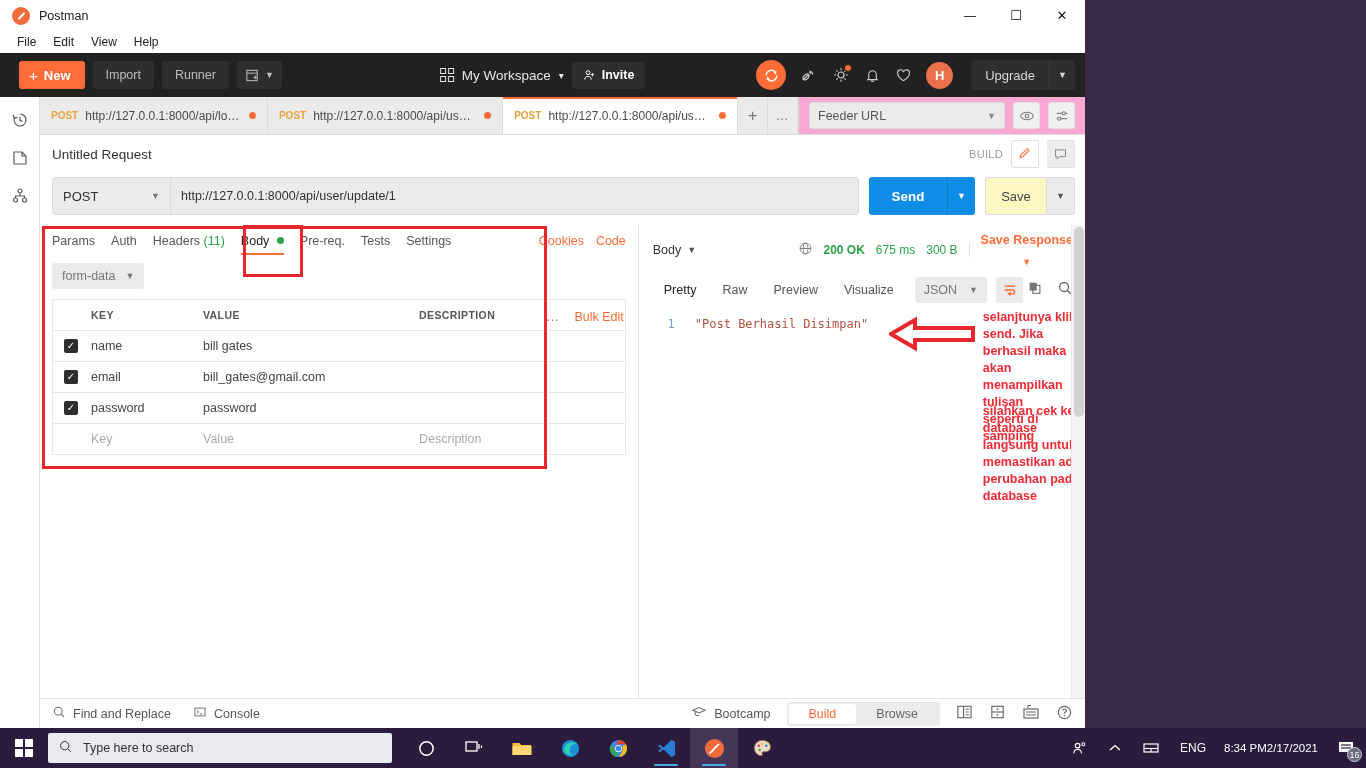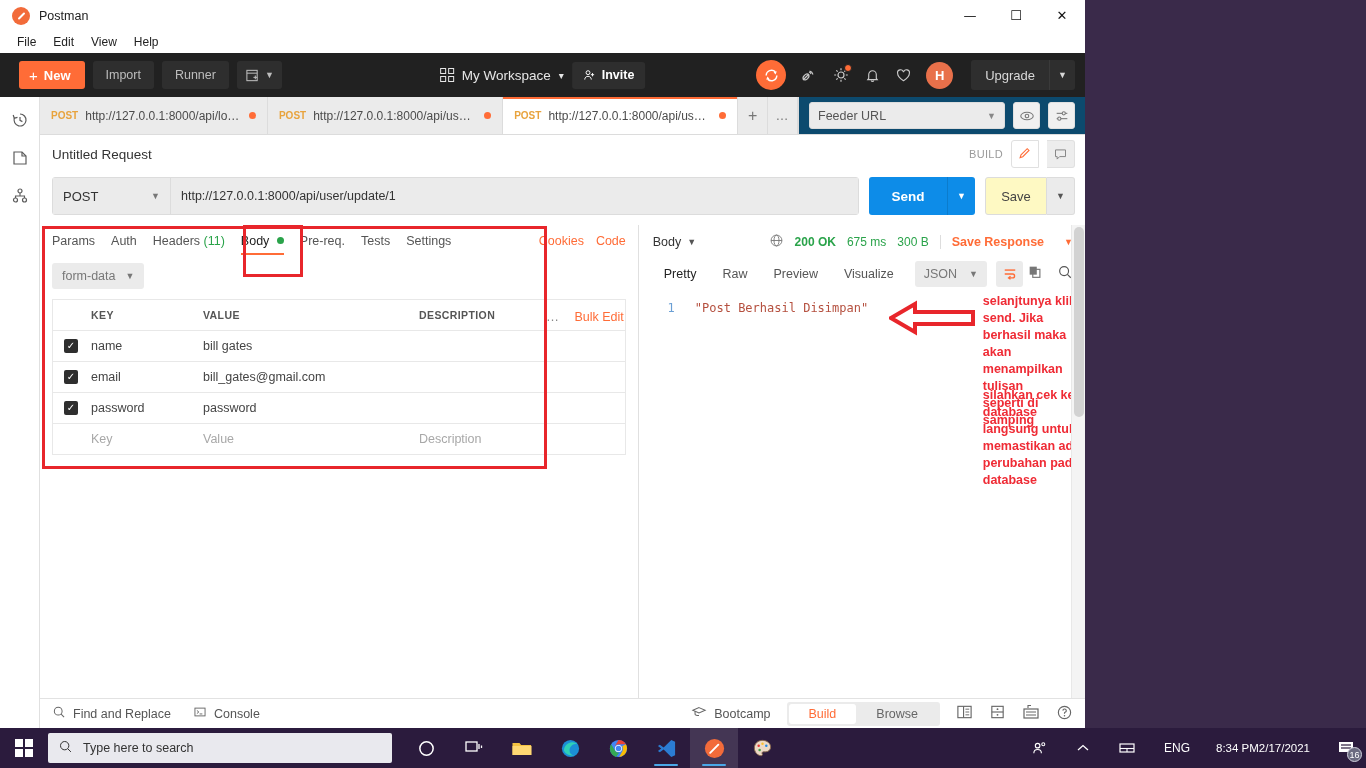--- a/index.html
+++ b/index.html
@@ -152,21 +152,21 @@
   .dot-unsaved {
     width: 7px; height: 7px; border-radius: 50%; background: #ff6c37; flex-shrink: 0;
   }
   .tab-plus, .tab-more {
     width: 30px; display: flex; align-items: center; justify-content: center;
     color: #777; font-size: 16px; border-right: 1px solid #dcdcdc;
   }
   .tab-more { font-size: 13px; letter-spacing: 1px; }
   .tabstrip-right {
     margin-left: auto; display: flex; align-items: center; gap: 8px;
-    padding: 0 10px; background: #0c4a6e; border-left: 1px solid #dcdcdc;
+    padding: 0 10px; background: #f9a8d4; border-left: 1px solid #dcdcdc;
   }
   .env-select {
     width: 196px; height: 27px; background: #ebebeb; border: 1px solid #dcdcdc;
     border-radius: 3px; display: flex; align-items: center;
     padding: 0 8px; font-size: 12.5px; color: #555;
   }
   .env-select .caret { margin-left: auto; font-size: 9px; color: #888; }
   .sq-btn {
     width: 27px; height: 27px; background: #f0f0f0; border: 1px solid #e0e0e0;
     border-radius: 3px; display: flex; align-items: center; justify-content: center;
@@ -287,21 +287,21 @@
 
   
   .resp-head {
     display: flex; align-items: center; padding: 8px 12px 6px 14px; flex-shrink: 0;
   }
   .resp-body-sel { font-size: 12.5px; color: #333; display: flex; align-items: center; gap: 6px; }
   .resp-stats { margin-left: auto; display: flex; align-items: center; gap: 11px; font-size: 12px; }
   .stat-ok { color: #2aa34a; font-weight: bold; }
   .stat { color: #2aa34a; }
   .divider-v { width: 1px; height: 14px; background: #ddd; }
-  .save-resp { color: #ff6c37; font-weight: bold; font-size: 12.5px; display:flex; align-items:center; gap:20px;}
+  .save-resp { color: #ff6c37; font-weight: bold; font-size: 12.5px; display:flex; align-items:center; gap:10px;flex-direction:column;}
 
   .resp-tabs { display: flex; align-items: center; padding: 4px 12px 6px 14px; gap: 4px; flex-shrink: 0;}
   .rtab2 { font-size: 12.5px; color: #555; padding: 5px 11px; border-radius: 3px; }
   .rtab2.active { color: #222; }
   .json-sel {
     background: #ebebeb; border-radius: 3px; height: 26px; display: flex; align-items: center;
     padding: 0 9px; gap: 12px; font-size: 12.5px; color: #777; margin-left: 6px;
   }
   .wrap-btn {
     background: #ebebeb; width: 27px; height: 26px; border-radius: 3px;
@@ -361,21 +361,21 @@
   .tb-apps { display: flex; align-items: center; gap: 0; margin-left: 10px; }
   .tb-app {
     width: 48px; height: 40px; display: flex; align-items: center; justify-content: center;
     position: relative;
   }
   .tb-app.active { background: rgba(255,255,255,.12); }
   .tb-app .underline {
     position: absolute; bottom: 2px; left: 12px; width: 24px; height: 2.5px;
     background: #4aa8e8; border-radius: 2px;
   }
-  .tray { margin-left: auto; display: flex; align-items: center; gap: 8px; color: #fff; }
+  .tray { margin-left: auto; display: flex; align-items: center; gap: 0; color: #fff; }
   .tray-item {
     padding: 0 10px; height: 40px; display: flex; align-items: center;
     font-size: 12px; color: #fff;
   }
   .clock { text-align: center; line-height: 14px; font-size: 11.5px; padding: 0 8px; }
   .notif { padding-right: 10px; position: relative; display:flex; align-items:center;}
   .notif-badge {
     position: absolute; right: 4px; bottom: 6px; width: 15px; height: 15px;
     border-radius: 50%; background: #6b6b80; color: #fff; font-size: 9px;
     display: flex; align-items: center; justify-content: center;

